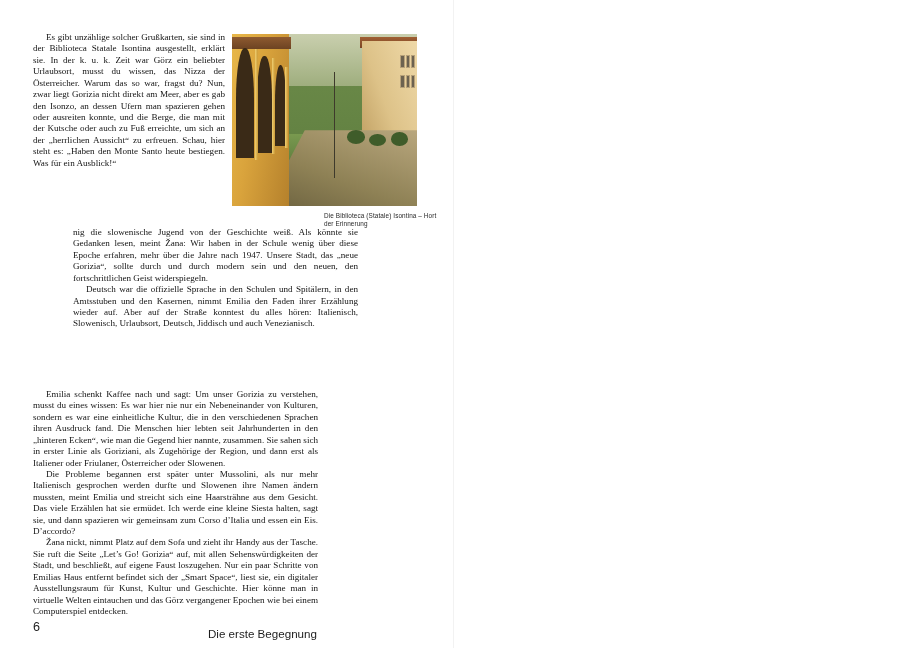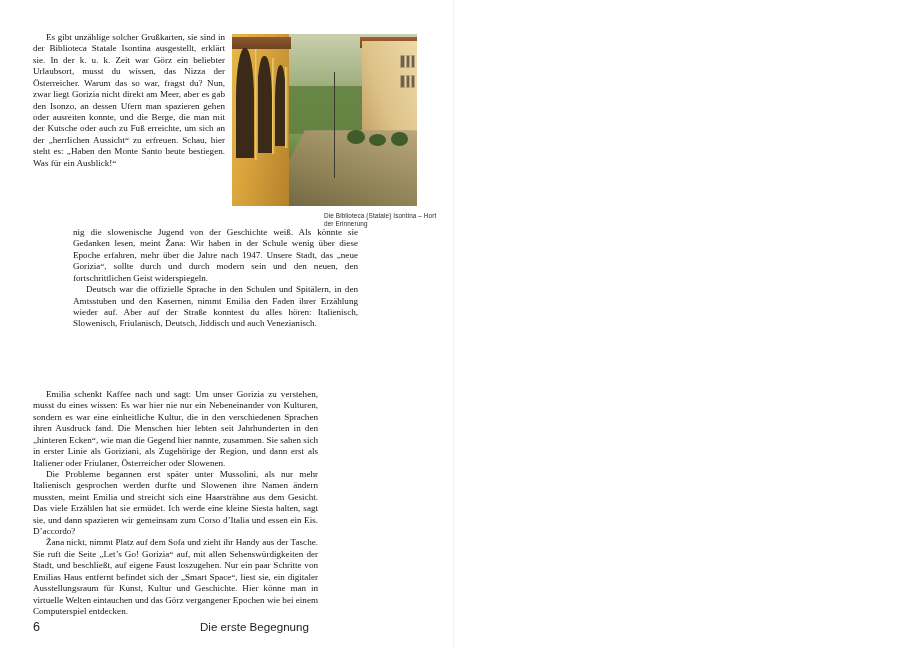--- a/index.html
+++ b/index.html
@@ -52,21 +52,21 @@
   #cap-cloister{left:324px;top:212px;width:115px;}
 
   
   .folio{
     position:absolute;top:620px;
     font-family:"Liberation Sans","DejaVu Sans",sans-serif;
     font-size:11.6px;color:#1d1d1d;
   }
   .folio-num{font-size:12.6px;}
   #folio-left-num{left:33px;}
-  #folio-left-title{left:200px;}
+  #folio-left-title{left:208px;margin-top:7px;}
 
   
   
   .cloister{position:absolute;inset:0;
     background:
       linear-gradient(180deg,#6d8c4a 0%,#5d7c3e 100%);
   }
   .cl-sky{position:absolute;left:0;top:0;width:100%;height:30%;
     background:linear-gradient(180deg,#c9cfae 0%,#9fae7e 100%);}
   .cl-wallL{position:absolute;left:0;top:0;width:31%;height:100%;
@@ -110,21 +110,21 @@
 <div class="spread">
 
   <div class="page page-left">
 
     <div class="col" id="lp-block-a">
       <p class="ind">Es gibt unzählige solcher Grußkarten, sie sind in der Biblioteca Statale Isontina ausgestellt, erklärt sie. In der k. u. k. Zeit war Görz ein beliebter Urlaubsort, musst du wissen, das Nizza der Österreicher. Warum das so war, fragst du? Nun, zwar liegt Gorizia nicht direkt am Meer, aber es gab den Isonzo, an dessen Ufern man spazieren gehen oder ausreiten konnte, und die Berge, die man mit der Kutsche oder auch zu Fuß erreichte, um sich an der „herrlichen Aussicht“ zu erfreuen. Schau, hier steht es: „Haben den Monte Santo heute bestiegen. Was für ein Ausblick!“</p>
     </div>
 
     <div class="col" id="lp-block-b">
       <p class="noind">nig die slowenische Jugend von der Geschichte weiß. Als könnte sie Gedanken lesen, meint Žana: Wir haben in der Schule wenig über diese Epoche erfahren, mehr über die Jahre nach 1947. Unsere Stadt, das „neue Gorizia“, sollte durch und durch modern sein und den neuen, den fortschrittlichen Geist widerspiegeln.</p>
-      <p class="ind">Deutsch war die offizielle Sprache in den Schulen und Spitälern, in den Amtsstuben und den Kasernen, nimmt Emilia den Faden ihrer Erzählung wieder auf. Aber auf der Straße konntest du alles hören: Italienisch, Slowenisch, Friulanisch, Deutsch, Jiddisch und auch Venezianisch.</p>
+      <p class="ind">Deutsch war die offizielle Sprache in den Schulen und Spitälern, in den Amtsstuben und den Kasernen, nimmt Emilia den Faden ihrer Erzählung wieder auf. Aber auf der Straße konntest du alles hören: Italienisch, Slowenisch, Urlaubsort, Deutsch, Jiddisch und auch Venezianisch.</p>
     </div>
 
     <div class="col" id="lp-block-c">
       <p class="ind">Emilia schenkt Kaffee nach und sagt: Um unser Gorizia zu verstehen, musst du eines wissen: Es war hier nie nur ein Nebeneinander von Kulturen, sondern es war eine einheitliche Kultur, die in den verschiedenen Sprachen ihren Ausdruck fand. Die Menschen hier lebten seit Jahrhunderten in den „hinteren Ecken“, wie man die Gegend hier nannte, zusammen. Sie sahen sich in erster Linie als Goriziani, als Zugehörige der Region, und dann erst als Italiener oder Friulaner, Österreicher oder Slowenen.</p>
       <p class="ind">Die Probleme begannen erst später unter Mussolini, als nur mehr Italienisch gesprochen werden durfte und Slowenen ihre Namen ändern mussten, meint Emilia und streicht sich eine Haarsträhne aus dem Gesicht. Das viele Erzählen hat sie ermüdet. Ich werde eine kleine Siesta halten, sagt sie, und dann spazieren wir gemeinsam zum Corso d’Italia und essen ein Eis. D’accordo?</p>
       <p class="ind">Žana nickt, nimmt Platz auf dem Sofa und zieht ihr Handy aus der Tasche. Sie ruft die Seite „Let’s Go! Gorizia“ auf, mit allen Sehenswürdigkeiten der Stadt, und beschließt, auf eigene Faust loszugehen. Nur ein paar Schritte von Emilias Haus entfernt befindet sich der „Smart Space“, liest sie, ein digitaler Ausstellungsraum für Kunst, Kultur und Geschichte. Hier könne man in virtuelle Welten eintauchen und das Görz vergangener Epochen wie bei einem Computerspiel entdecken.</p>
     </div>
 
     <div class="photo" id="photo-cloister">
       <div class="cloister">

